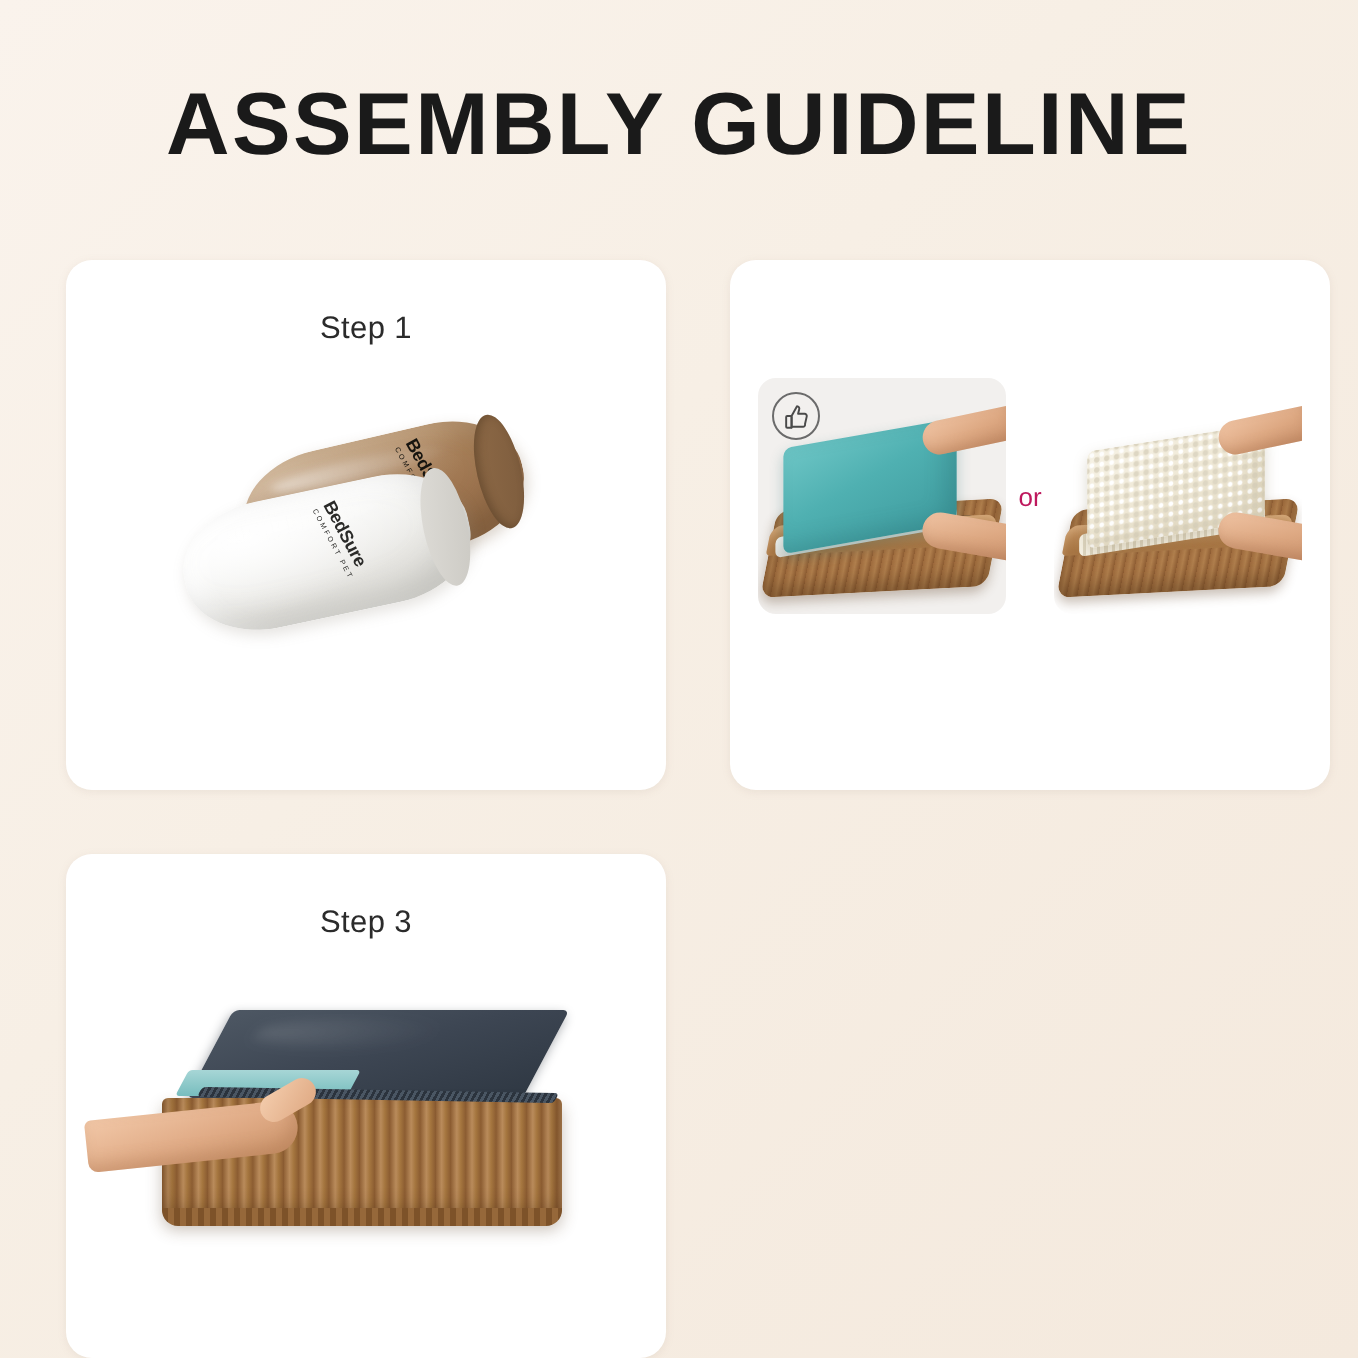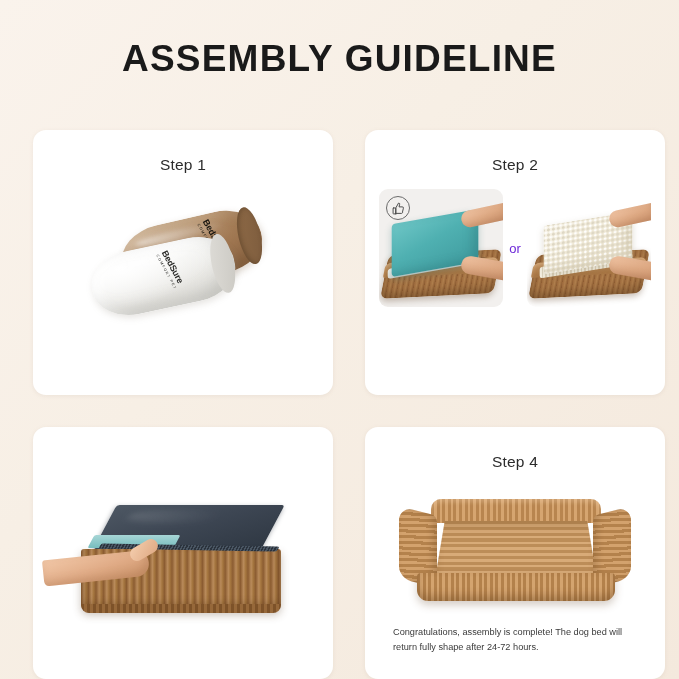--- a/index.html
+++ b/index.html
@@ -22,21 +22,21 @@
     box-sizing: border-box;
   }
 
   
   .title {
     position: absolute;
     top: 38px;
     left: 0;
     width: 679px;
     text-align: center;
-    font-size: 37px;
+    font-size: 44px;
     font-weight: 700;
     letter-spacing: 1.2px;
     color: #1a1a1a;
     font-family: "Liberation Sans", sans-serif;
   }
 
   
   .grid {
     position: absolute;
     top: 130px;
@@ -180,21 +180,21 @@
     width: 124px;
     height: 118px;
     border-radius: 9px;
     overflow: hidden;
   }
   .subpanel-left  { background: #f2f0ee; }
   .subpanel-right { background: #ffffff; }
 
   .or-text {
     font-size: 13px;
-    color: #6d28d9;
+    color: #be185d;
     font-weight: 400;
   }
 
   .thumb-badge {
     position: absolute;
     left: 7px;
     top: 7px;
     width: 22px;
     height: 22px;
     border-radius: 50%;
@@ -507,21 +507,20 @@
           <div class="brand brand-white">
             <span>BedSure</span>
             <span class="brand-sub">COMFORT PET</span>
           </div>
         </div>
       </div>
 
     </div>
 
     <div class="card">
-      <div class="step-label">Step 2</div>
 
       <div class="s2-art">
 
         <div class="subpanel subpanel-left">
           <div class="thumb-badge">
             <svg width="13" height="13" viewBox="0 0 24 24" fill="none" stroke="#4a4a4a" stroke-width="1.8" stroke-linecap="round" stroke-linejoin="round">
               <path d="M7 22V11l5-9a2.2 2.2 0 0 1 2 3l-1 4h6a2 2 0 0 1 2 2.4l-1.6 7A2 2 0 0 1 17 21H7z"></path>
               <rect x="2" y="11" width="5" height="11" rx="1"></rect>
             </svg>
           </div>
@@ -544,43 +543,31 @@
           <div class="foam-cream"></div>
           <div class="hand hand-a"></div>
           <div class="hand hand-b"></div>
         </div>
 
       </div>
 
     </div>
 
     <div class="card">
+      <div class="step-label">Step 3</div>
 
       <div class="s3-art">
         <div class="s3-top">
           <div class="s3-top-sheen"></div>
         </div>
         <div class="s3-teal"></div>
         <div class="s3-body"></div>
         <div class="s3-body-bot"></div>
         <div class="s3-zipline"></div>
         <div class="s3-hand"></div>
         <div class="s3-finger"></div>
       </div>
 
     </div>
 
-    <div class="card">
-      <div class="step-label">Step 4</div>
-
-      <div class="s4-art">
-        <div class="s4-back"></div>
-        <div class="s4-floor"></div>
-        <div class="s4-side-l"></div>
-        <div class="s4-side-r"></div>
-        <div class="s4-front"></div>
-      </div>
-
-      <div class="caption" style="top:198px;">Congratulations, assembly is complete! The dog bed will return fully shape after 24-72 hours.</div>
-    </div>
 
   </div>
 </div>
 
 </body></html>

